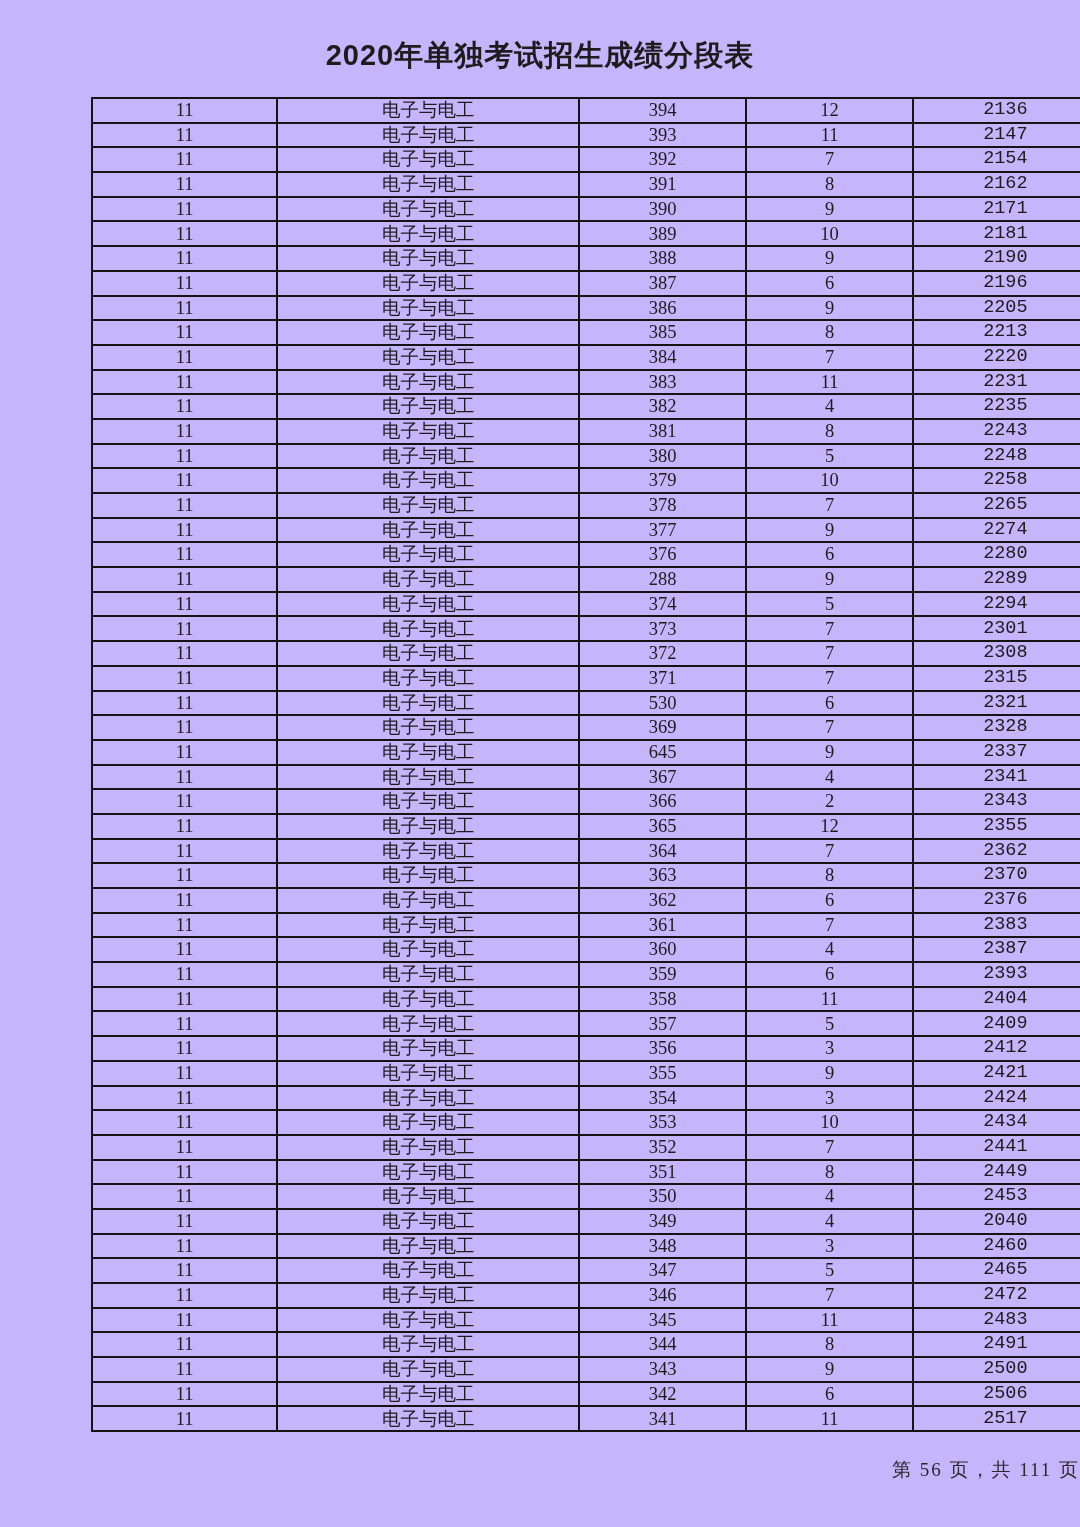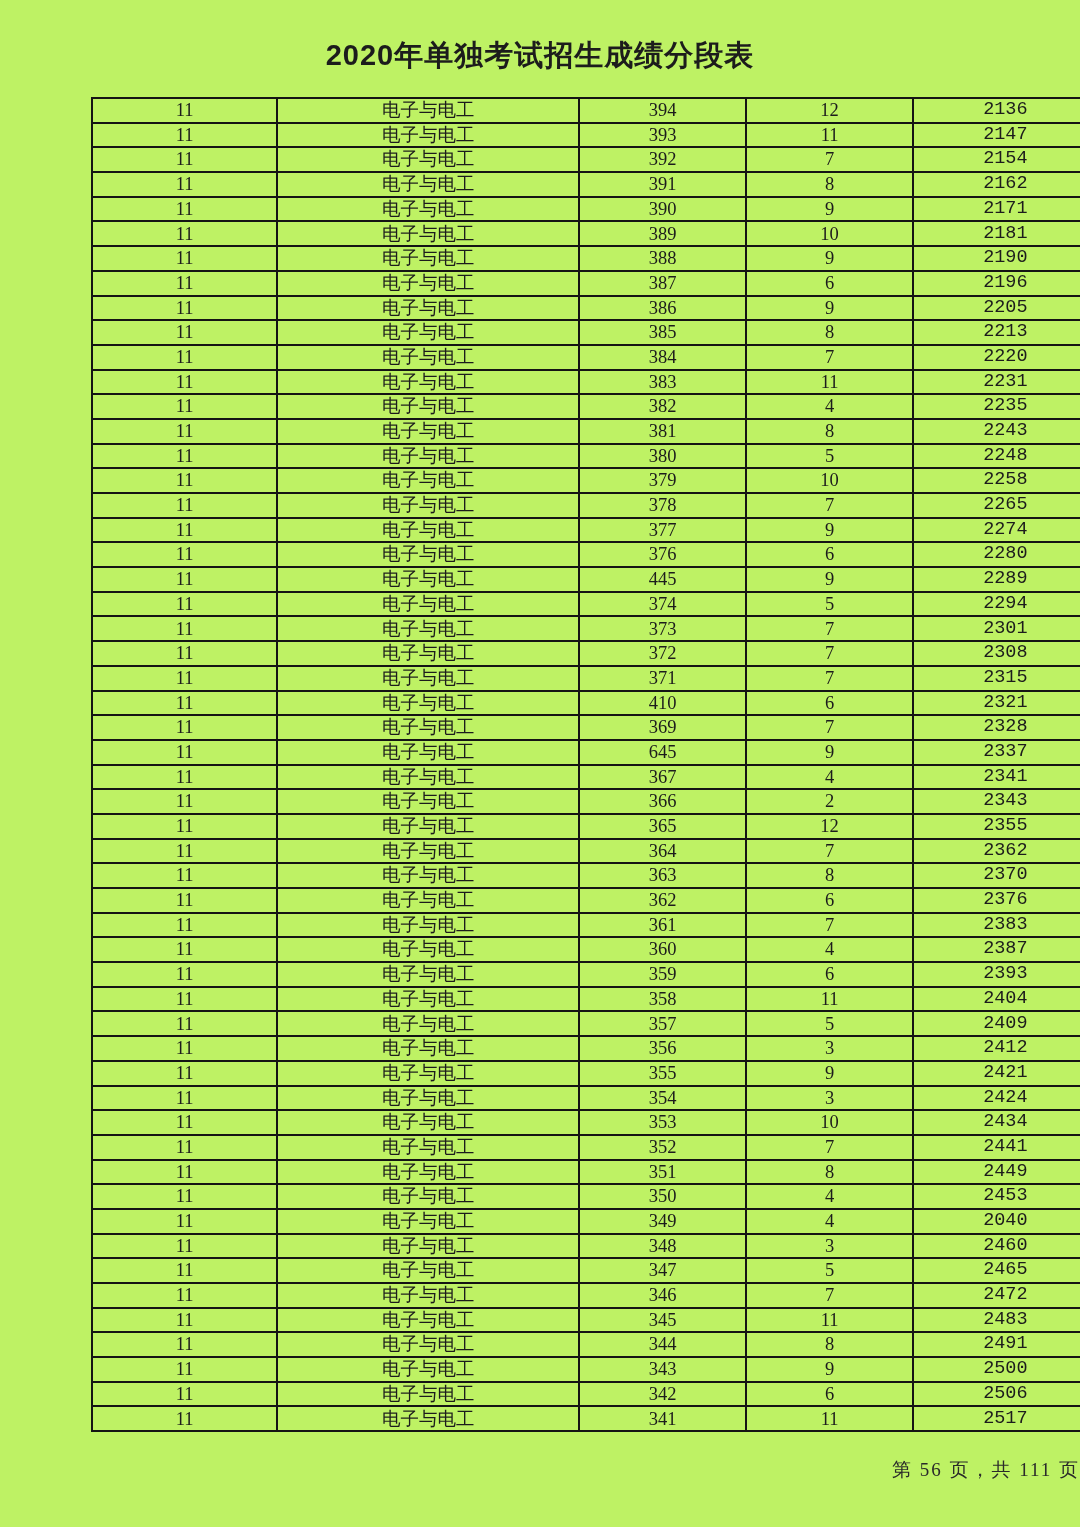--- a/index.html
+++ b/index.html
@@ -5,21 +5,21 @@
   html, body {
     margin: 0;
     padding: 0;
     background: #ffffff;
     font-family: "Liberation Serif", "DejaVu Serif", serif;
   }
   .page {
     position: relative;
     width: 1080px;
     height: 1527px;
-    background: #bef264;
+    background: #c4b5fd;
     overflow: hidden;
     color: #1a1a1a;
   }
   .title {
     position: absolute;
     top: 36px;
     left: 0;
     width: 100%;
     margin: 0;
     text-align: center;
@@ -203,21 +203,21 @@
         <tr>
           <td>11</td>
           <td>电子与电工</td>
           <td>376</td>
           <td>6</td>
           <td>2280</td>
         </tr>
         <tr>
           <td>11</td>
           <td>电子与电工</td>
-          <td>445</td>
+          <td>288</td>
           <td>9</td>
           <td>2289</td>
         </tr>
         <tr>
           <td>11</td>
           <td>电子与电工</td>
           <td>374</td>
           <td>5</td>
           <td>2294</td>
         </tr>
@@ -238,21 +238,21 @@
         <tr>
           <td>11</td>
           <td>电子与电工</td>
           <td>371</td>
           <td>7</td>
           <td>2315</td>
         </tr>
         <tr>
           <td>11</td>
           <td>电子与电工</td>
-          <td>410</td>
+          <td>530</td>
           <td>6</td>
           <td>2321</td>
         </tr>
         <tr>
           <td>11</td>
           <td>电子与电工</td>
           <td>369</td>
           <td>7</td>
           <td>2328</td>
         </tr>

